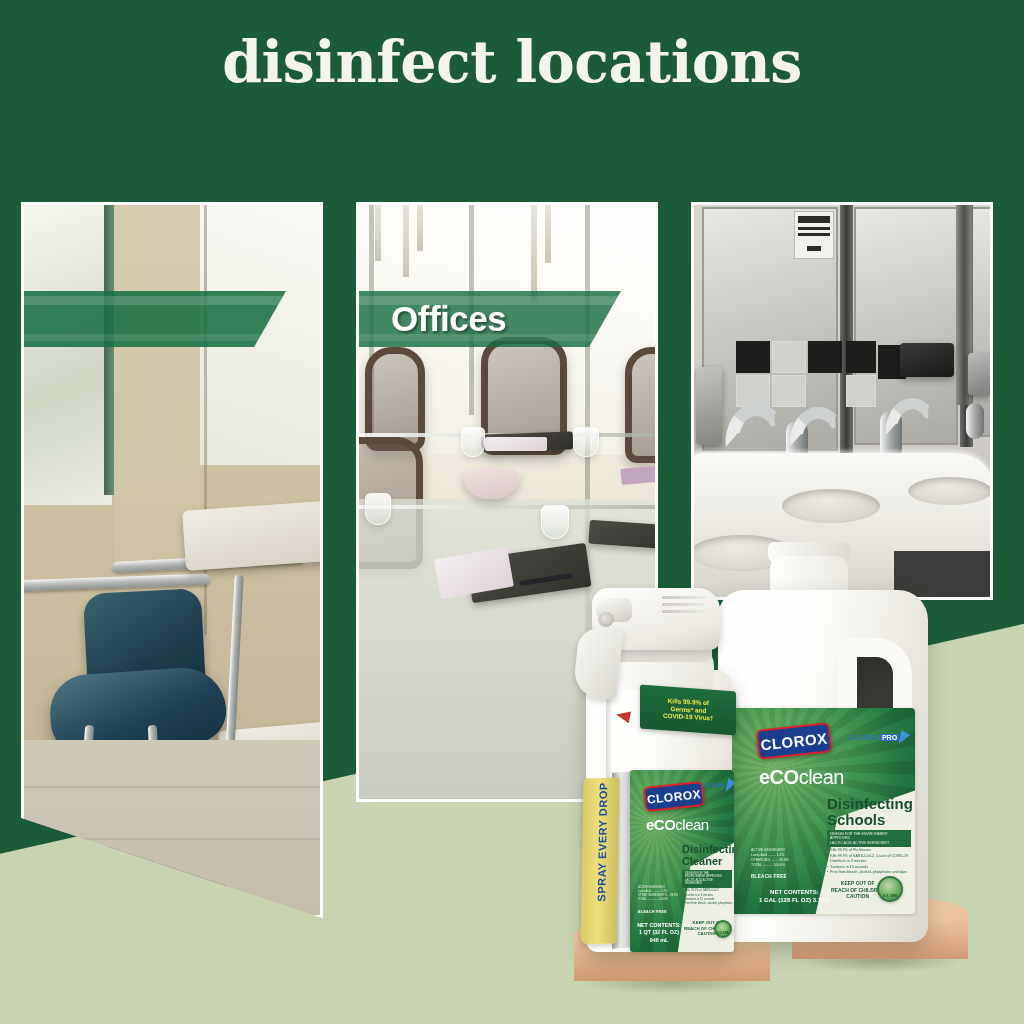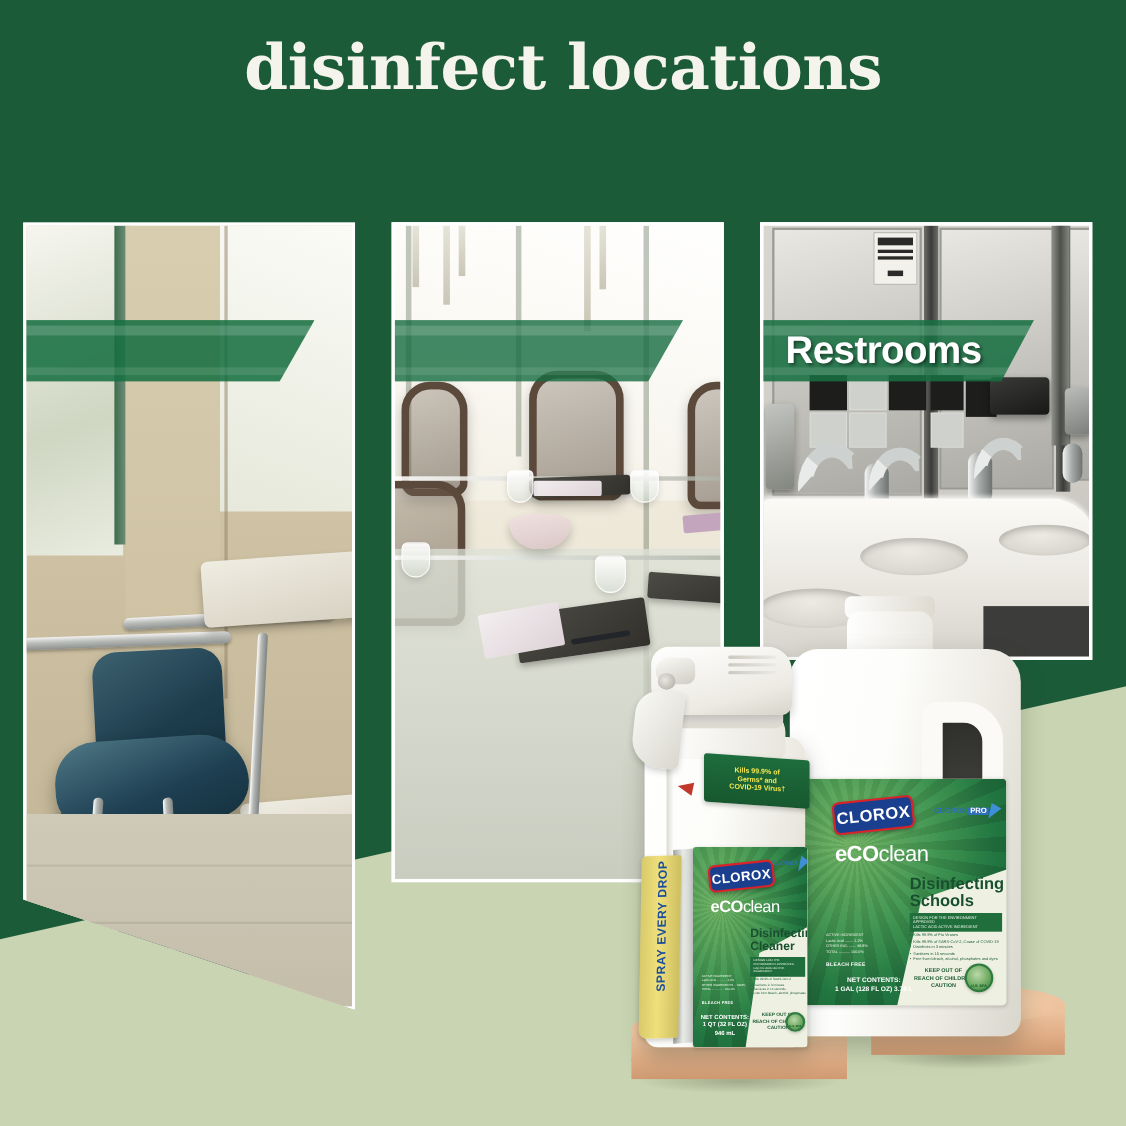--- a/index.html
+++ b/index.html
@@ -531,20 +531,21 @@
       <div class="off-bowl" style="left:104px; top:262px; width:56px; height:32px;"></div>
 
       <div class="off-glass" style="left:102px; top:222px; width:24px; height:30px;"></div>
       <div class="off-glass" style="left:214px; top:222px; width:26px; height:30px;"></div>
       <div class="off-glass" style="left:182px; top:300px; width:28px; height:34px;"></div>
       <div class="off-glass" style="left:6px; top:288px; width:26px; height:32px;"></div>
     </div>
     <div class="ribbon translucent">
       <div class="ribbon-hi"></div>
       <div class="ribbon-lo"></div>
+      <span class="ribbon-label">Offices</span>
     </div>
   </div>
 
   <div class="panel" id="panel-restrooms">
     <div class="photo ph-rest">
       <div class="rs-mirror" style="left:8px; top:2px; width:136px; height:244px;"></div>
       <div class="rs-mirror" style="left:160px; top:2px; width:104px; height:238px;"></div>
       <div class="rs-mirror" style="left:276px; top:2px; width:28px; height:230px;"></div>
 
       <div class="rs-divider" style="left:146px; top:0; height:248px;"></div>
@@ -578,25 +579,20 @@
       <div class="rs-faucet-arc" style="left:186px; top:190px; transform:rotate(-3deg) scale(.86);"></div>
       <div class="rs-faucet-body" style="left:272px; top:198px; height:36px; width:18px;"></div>
 
       <div class="rs-cup" style="left:4px; top:258px; width:24px; height:40px;"></div>
 
       <div class="rs-counter" style="top:248px; height:152px;"></div>
       <div class="rs-sink" style="left:88px; top:284px; width:98px; height:34px;"></div>
       <div class="rs-sink" style="left:-4px; top:330px; width:104px; height:36px;"></div>
       <div class="rs-sink" style="left:214px; top:272px; width:84px; height:28px;"></div>
       <div class="rs-underdark" style="height:46px; left:200px;"></div>
-    </div>
-    <div class="ribbon">
-      <div class="ribbon-hi"></div>
-      <div class="ribbon-lo"></div>
-      <span class="ribbon-label">Restrooms</span>
     </div>
   </div>
 
   <div class="pedestal" style="left:792px; top:896px; width:176px; height:80px;">
     <div class="ped-shadow"></div>
     <div class="ped-bot"></div>
     <div class="ped-side"></div>
     <div class="ped-top"></div>
   </div>
   <div class="pedestal" style="left:574px; top:918px; width:196px; height:86px;">

